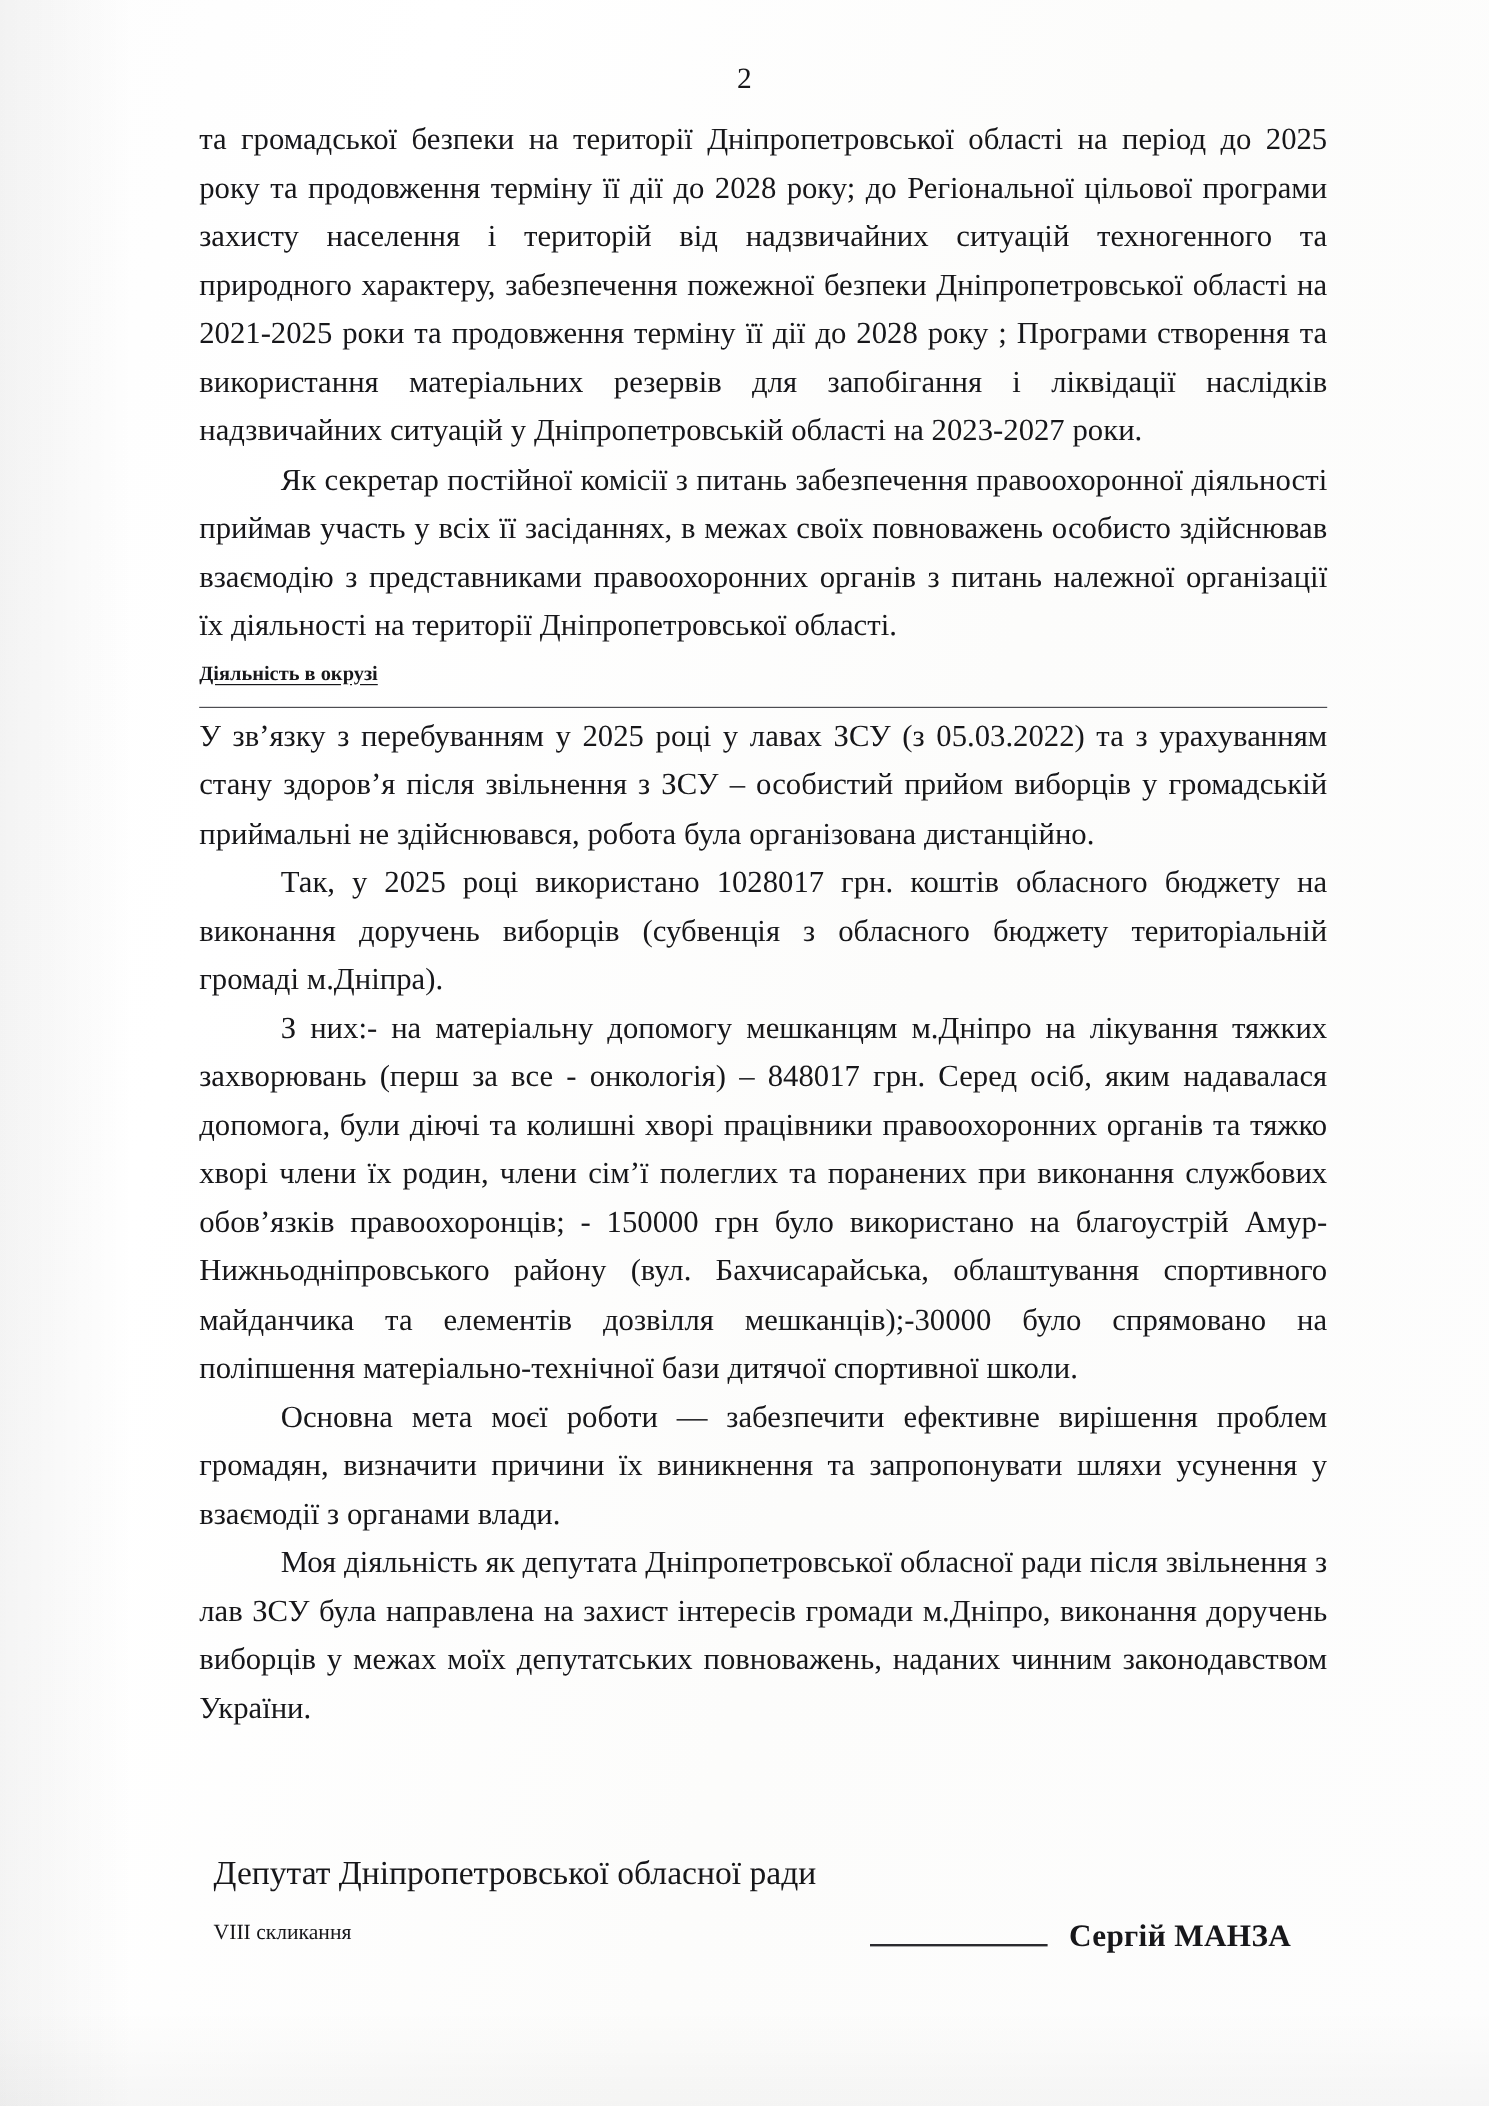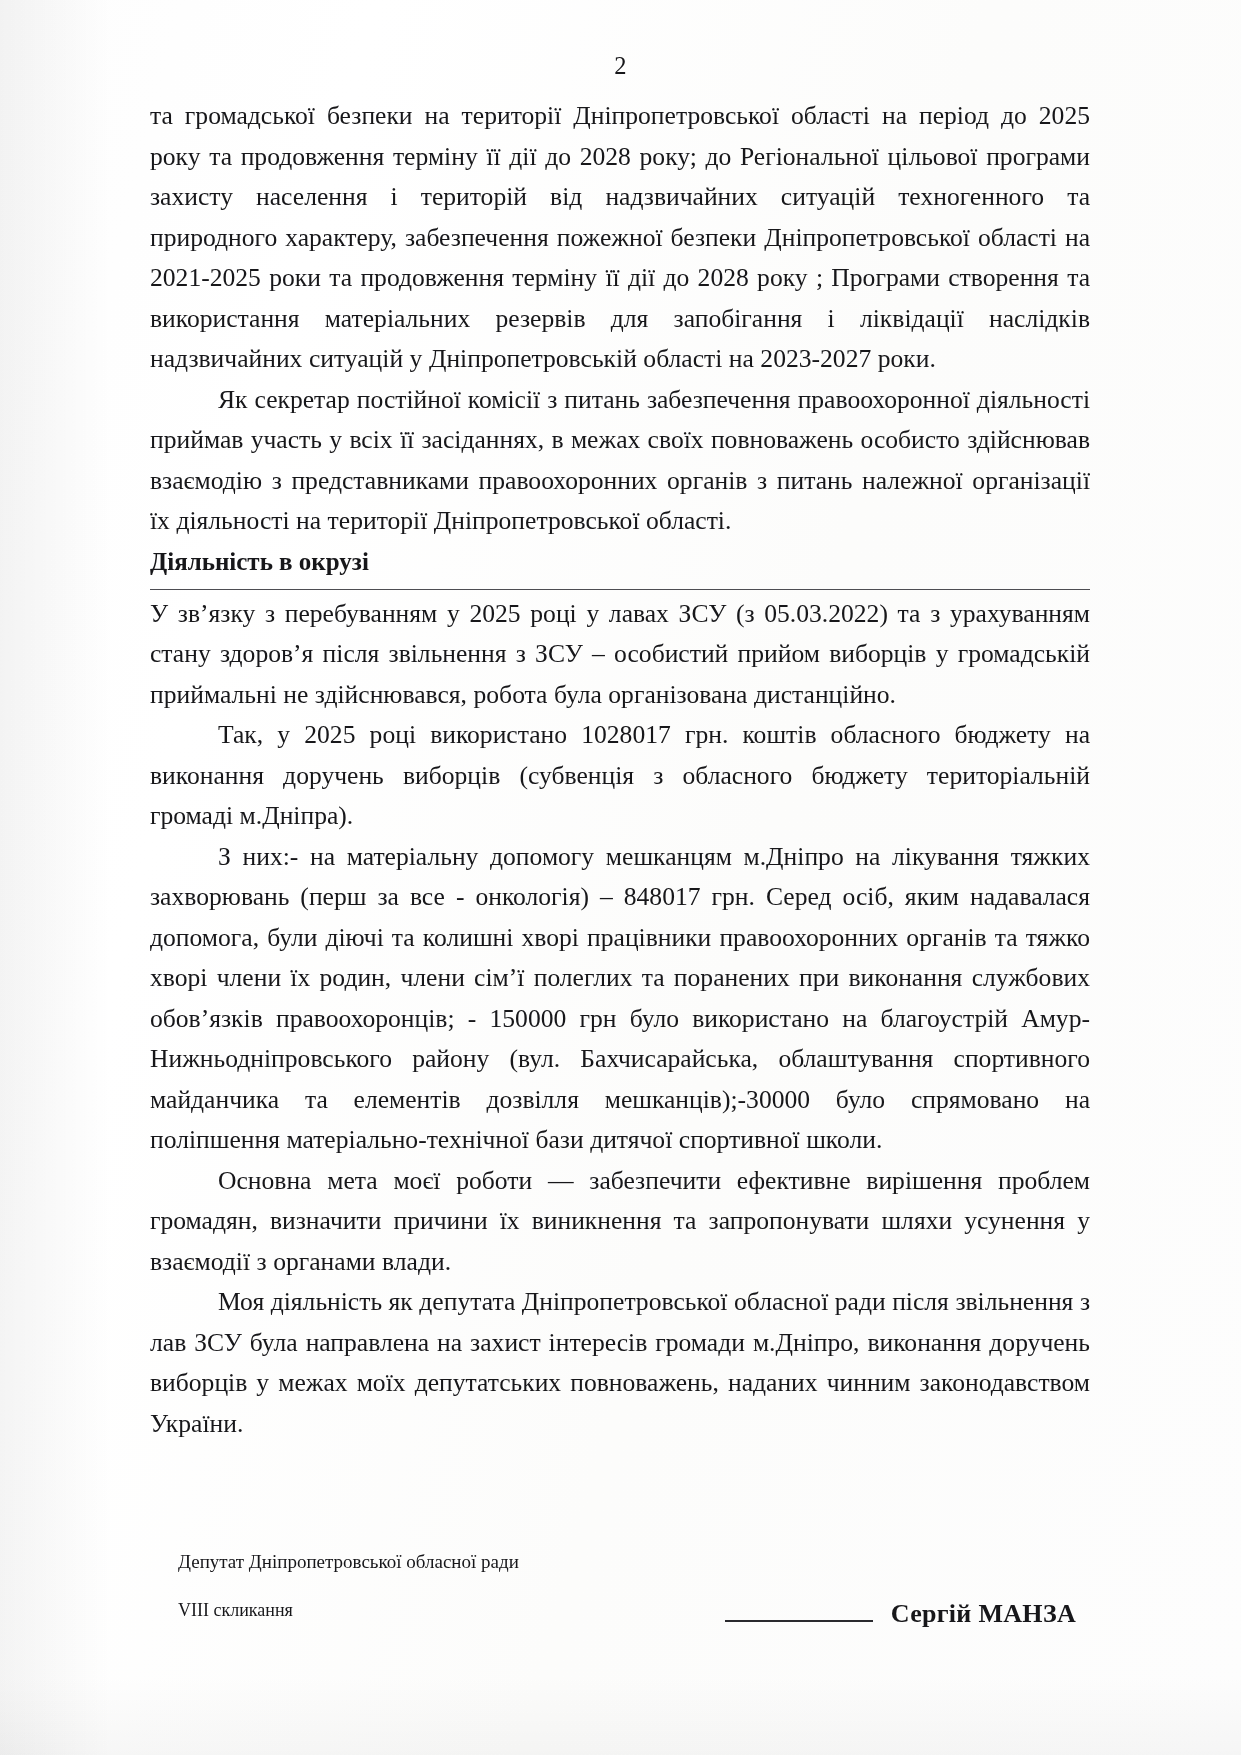--- a/index.html
+++ b/index.html
@@ -47,62 +47,63 @@
     top: 52px;
     left: 0;
     right: 0;
     text-align: center;
     font-size: 24.5px;
     letter-spacing: 0.2px;
   }
 
   .body-block {
     position: absolute;
-    left: 150px;
+    left: 166px;
     width: 940px;
     top: 96px;
   }
 
   p.para {
     margin: 0;
     font-size: 25.6px;
     line-height: 40.5px;
     text-align: justify;
     text-justify: inter-word;
     text-indent: 0;
     word-spacing: 0.1px;
   }
   p.para.indent {
     text-indent: 68px;
   }
 
   .section-heading {
     margin: 0;
-    font-size: 25px;
+    font-size: 17px;
     line-height: 40px;
     font-weight: bold;
+    text-decoration: underline;
     text-underline-offset: 3px;
     text-align: left;
   }
 
   .rule {
     width: 940px;
     height: 0;
     border-top: 1.6px solid #4d4d52;
     margin: 7px 0 4px 0;
   }
 
   .signature-block {
     position: absolute;
     left: 178px;
     top: 1543px;
     width: 912px;
   }
   .sig-line-1 {
-    font-size: 19px;
+    font-size: 28px;
     line-height: 38px;
     white-space: nowrap;
   }
   .sig-row {
     display: flex;
     align-items: flex-end;
     justify-content: space-between;
     margin-top: 10px;
   }
   .sig-term {

